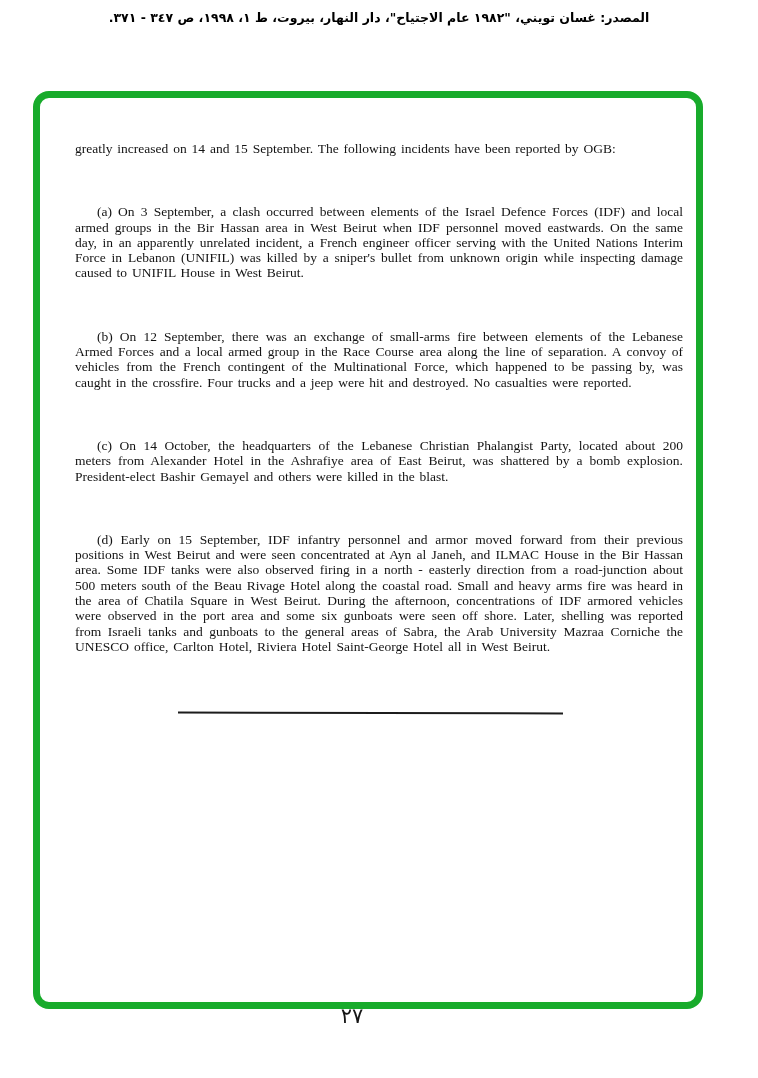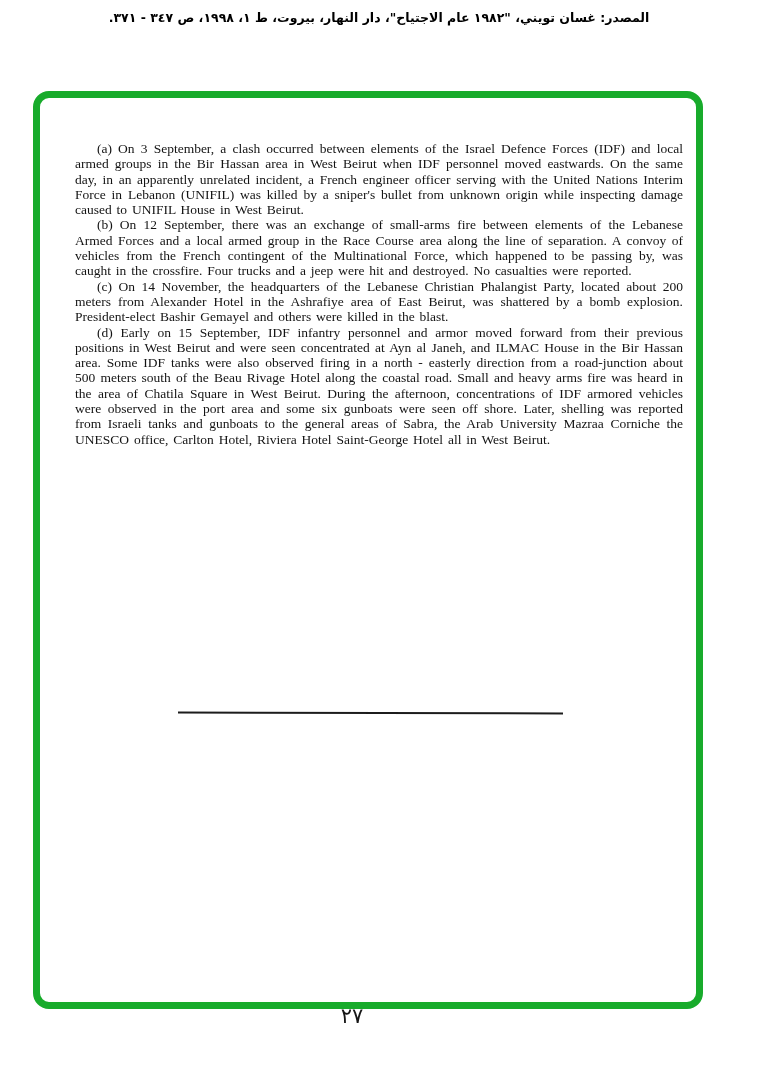--- a/index.html
+++ b/index.html
@@ -47,21 +47,21 @@
     position: absolute;
     left: 75px; top: 141px;
     width: 608px;
     color: #131313;
     font-size: 13.5px;
     line-height: 15.3px;
     text-align: justify;
     word-spacing: 1.5px;
   }
   .text-block p { margin: 0; }
-  .text-block p.indented { text-indent: 22px; }
+  .text-block p.indented { text-indent: 22px; margin-top: 48px; }
 
   
   .divider {
     position: absolute;
     left: 178px; top: 712px;
     width: 385px; height: 2px;
     background: #1c1c1c;
     transform: rotate(0.12deg);
   }
 
@@ -81,21 +81,22 @@
 </head>
 <body>
 
 <div class="arabic-header">
   <div class="arabic-source">المصدر: غسان تويني، "١٩٨٢ عام الاجتياح"، دار النهار، بيروت، ط ١، ١٩٩٨، ص ٣٤٧ - ٣٧١.</div>
 </div>
 
 <div class="green-frame"></div>
 
 <div class="text-block">
+  <p>greatly increased on 14 and 15 September. The following incidents have been reported by OGB:</p>
   <p class="indented">(a) On 3 September, a clash occurred between elements of the Israel Defence Forces (IDF) and local armed groups in the Bir Hassan area in West Beirut when IDF personnel moved eastwards. On the same day, in an apparently unrelated incident, a French engineer officer serving with the United Nations Interim Force in Lebanon (UNIFIL) was killed by a sniper's bullet from unknown origin while inspecting damage caused to UNIFIL House in West Beirut.</p>
   <p class="indented">(b) On 12 September, there was an exchange of small-arms fire between elements of the Lebanese Armed Forces and a local armed group in the Race Course area along the line of separation. A convoy of vehicles from the French contingent of the Multinational Force, which happened to be passing by, was caught in the crossfire. Four trucks and a jeep were hit and destroyed. No casualties were reported.</p>
-  <p class="indented">(c) On 14 November, the headquarters of the Lebanese Christian Phalangist Party, located about 200 meters from Alexander Hotel in the Ashrafiye area of East Beirut, was shattered by a bomb explosion. President-elect Bashir Gemayel and others were killed in the blast.</p>
+  <p class="indented">(c) On 14 October, the headquarters of the Lebanese Christian Phalangist Party, located about 200 meters from Alexander Hotel in the Ashrafiye area of East Beirut, was shattered by a bomb explosion. President-elect Bashir Gemayel and others were killed in the blast.</p>
   <p class="indented">(d) Early on 15 September, IDF infantry personnel and armor moved forward from their previous positions in West Beirut and were seen concentrated at Ayn al Janeh, and ILMAC House in the Bir Hassan area. Some IDF tanks were also observed firing in a north - easterly direction from a road-junction about 500 meters south of the Beau Rivage Hotel along the coastal road. Small and heavy arms fire was heard in the area of Chatila Square in West Beirut. During the afternoon, concentrations of IDF armored vehicles were observed in the port area and some six gunboats were seen off shore. Later, shelling was reported from Israeli tanks and gunboats to the general areas of Sabra, the Arab University  Mazraa Corniche  the UNESCO office, Carlton Hotel, Riviera Hotel  Saint-George Hotel  all in West Beirut.</p>
 </div>
 
 <div class="divider"></div>
 
 <div class="page-number">٢٧</div>
 
 </body></html>

